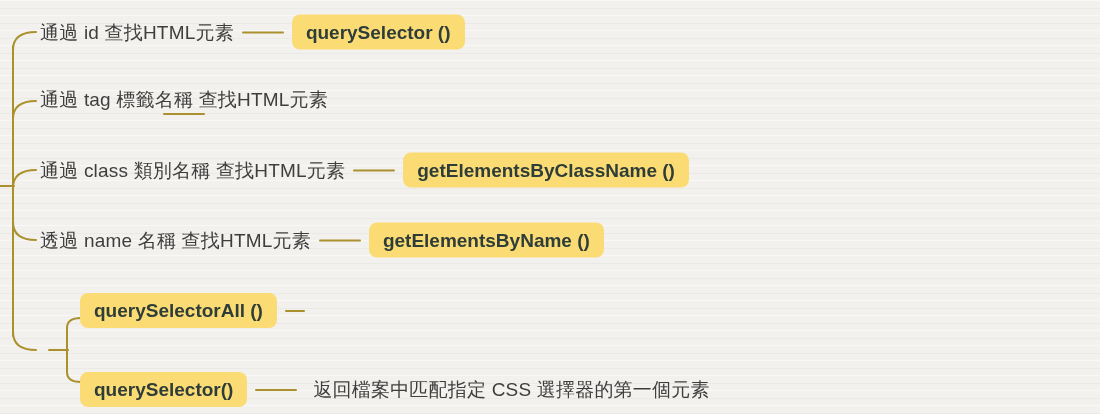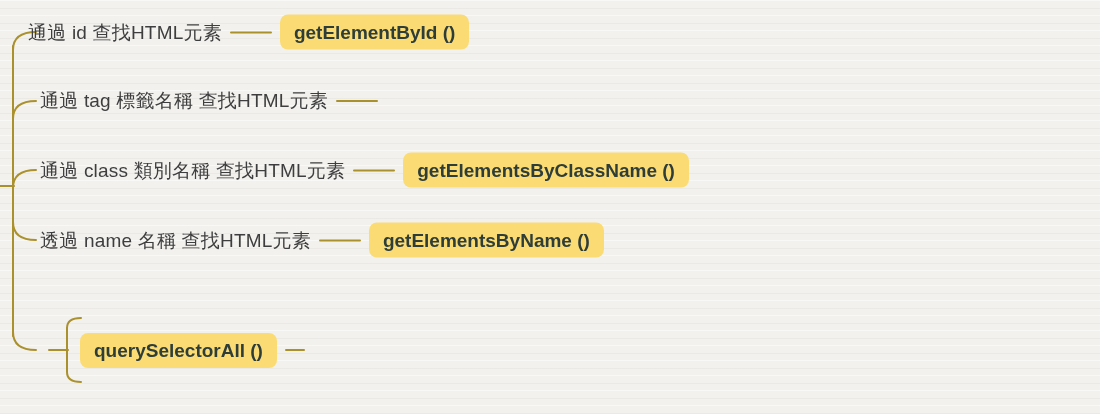--- a/index.html
+++ b/index.html
@@ -60,27 +60,27 @@
   <svg class="connectors" width="1100" height="414" viewBox="0 0 1100 414" aria-hidden="true">
     <path d="M 0 186 H 14"></path>
     <path d="M 13 46 V 336"></path>
     <path d="M 36 32 Q 13 32 13 50"></path>
     <path d="M 36 101 Q 13 101 13 119"></path>
     <path d="M 36 170 Q 13 170 13 188"></path>
     <path d="M 36 240 Q 13 240 13 222"></path>
     <path d="M 36 350 Q 13 350 13 332"></path>
   </svg>
 
-  <div class="row" style="left:28px;top:32px;">
+  <div class="row" style="left:40px;top:32px;">
     <span class="topic-label">通過 id 查找HTML元素</span>
     <span class="dash between"></span>
-    <span class="method-box">getElementById ()</span>
+    <span class="method-box">querySelector ()</span>
   </div>
 
-  <div class="row" style="left:40px;top:101px;">
+  <div class="row" style="left:40px;top:101px;flex-direction:column;">
     <span class="topic-label">通過 tag 標籤名稱 查找HTML元素</span>
     <span class="dash between"></span>
   </div>
 
   <div class="row" style="left:40px;top:240px;">
     <span class="topic-label">透過 name 名稱 查找HTML元素</span>
     <span class="dash between"></span>
     <span class="method-box">getElementsByName ()</span>
   </div>
 
@@ -94,16 +94,21 @@
     <span class="dash" style="width:18px;margin:0 0 0 8px;"></span>
     <svg class="fork" width="18" height="78" viewBox="0 0 18 78" aria-hidden="true">
       <path d="M 17 7 Q 3 7 3 17 V 61 Q 3 71 17 71"></path>
       <path d="M 0 39 H 4"></path>
     </svg>
     <div class="children">
       <div class="child-row">
         <span class="method-box">querySelectorAll ()</span>
         <span class="dash" style="width:20px;"></span>
       </div>
+      <div class="child-row">
+        <span class="method-box">querySelector()</span>
+        <span class="dash" style="width:42px;"></span>
+        <span class="desc">返回檔案中匹配指定 CSS 選擇器的第一個元素</span>
+      </div>
     </div>
   </div>
 
 </div>
 
 </body></html>

